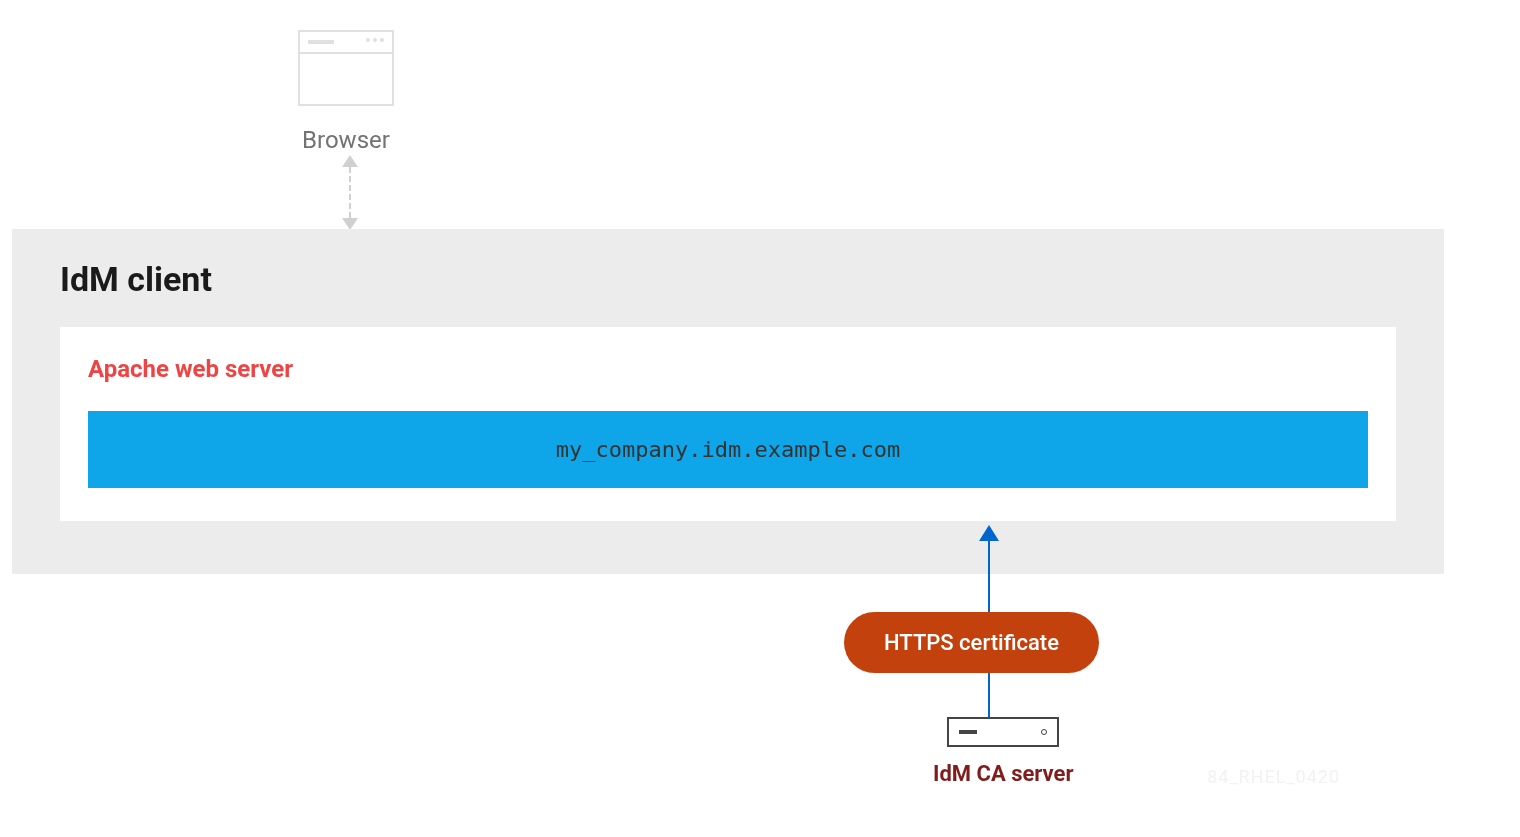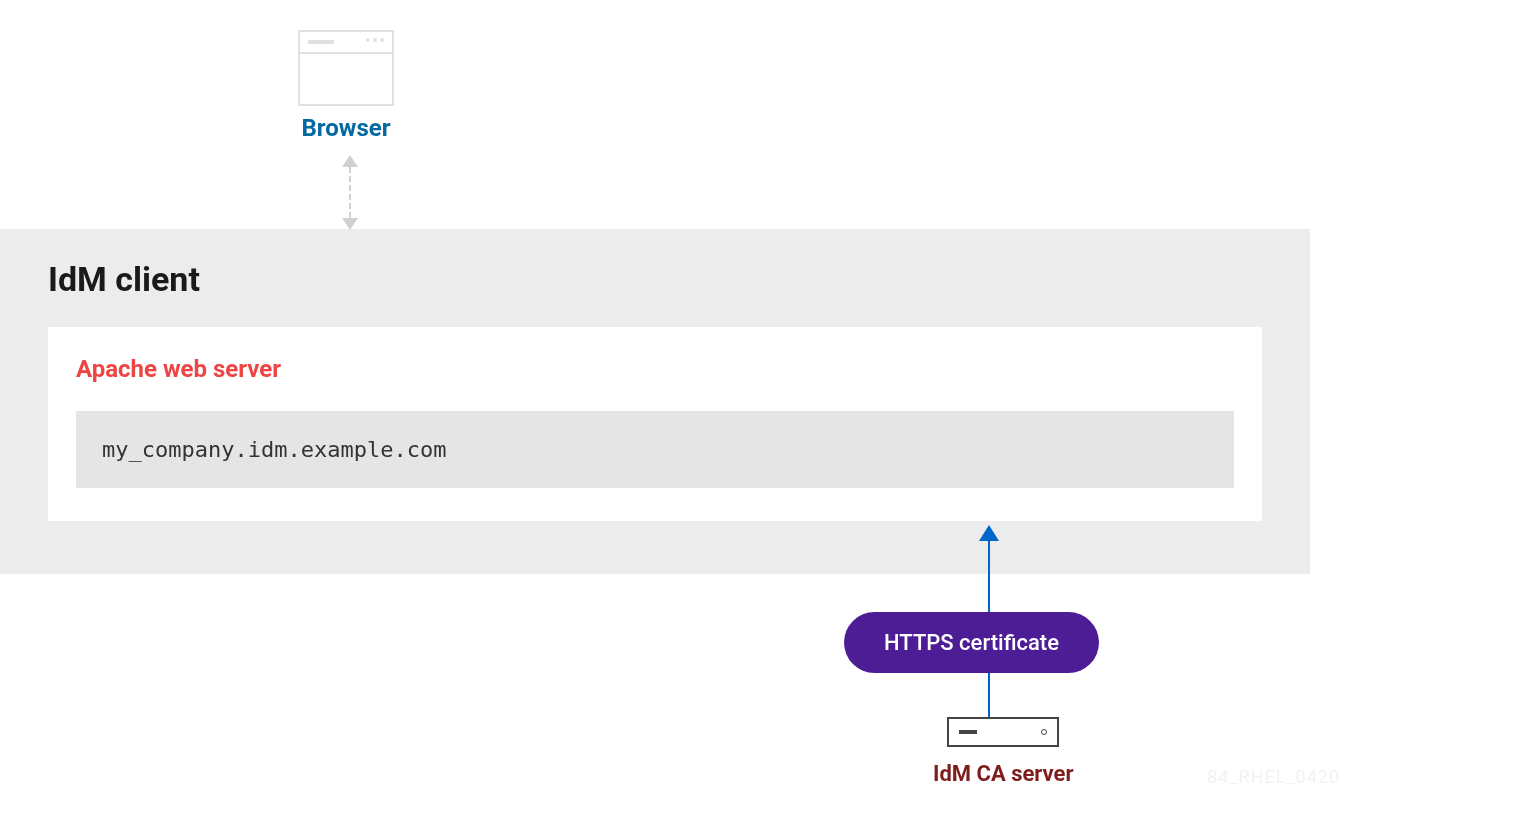--- a/index.html
+++ b/index.html
@@ -51,24 +51,24 @@
     }
     .browser-icon .divider {
       position: absolute;
       top: 20px;
       left: 0;
       right: 0;
       height: 2px;
       background: #e0e0e0;
     }
     .browser-label {
-      margin-top: 8px;
+      margin-top: 20px;
       font-size: 24px;
-      font-weight: 700;
-      color: #0369a1;
+      font-weight: 400;
+      color: #737373;
     }
     
     
     .dashed-arrow {
       position: absolute;
       left: 343px;
       top: 155px;
       width: 14px;
       height: 75px;
       display: flex;
@@ -92,23 +92,23 @@
       width: 0;
       height: 0;
       border-left: 8px solid transparent;
       border-right: 8px solid transparent;
       border-top: 12px solid #d0d0d0;
     }
     
     
     .idm-client {
       position: absolute;
-      left: 0;
+      left: 12px;
       top: 229px;
-      width: 1310px;
+      width: 1432px;
       height: 345px;
       background: #ececec;
       padding: 30px 48px 52px;
     }
     .idm-client-title {
       font-size: 34px;
       font-weight: 700;
       color: #1a1a1a;
       margin-bottom: 28px;
     }
@@ -122,22 +122,23 @@
       flex: 1;
       min-height: 194px;
     }
     .card-title {
       font-size: 24px;
       font-weight: 700;
       color: #ef4444;
       margin-bottom: 28px;
     }
     .hostname-box {
-      background: #e5e5e5;
+      background: #0ea5e9;
       padding: 26px;
+      text-align: center;
       font-family: "Menlo", "Consolas", monospace;
       font-size: 22px;
       color: #333;
     }
     
     
     .blue-arrow {
       position: absolute;
       left: 988px;
       top: 528px;
@@ -154,21 +155,21 @@
       border-left: 10px solid transparent;
       border-right: 10px solid transparent;
       border-bottom: 16px solid #0066cc;
     }
     
     
     .cert-pill {
       position: absolute;
       left: 844px;
       top: 612px;
-      background: #4c1d95;
+      background: #c2410c;
       color: #ffffff;
       font-size: 22px;
       font-weight: 500;
       padding: 18px 40px;
       border-radius: 40px;
       z-index: 2;
     }
     
     
     .ca-server-group {

